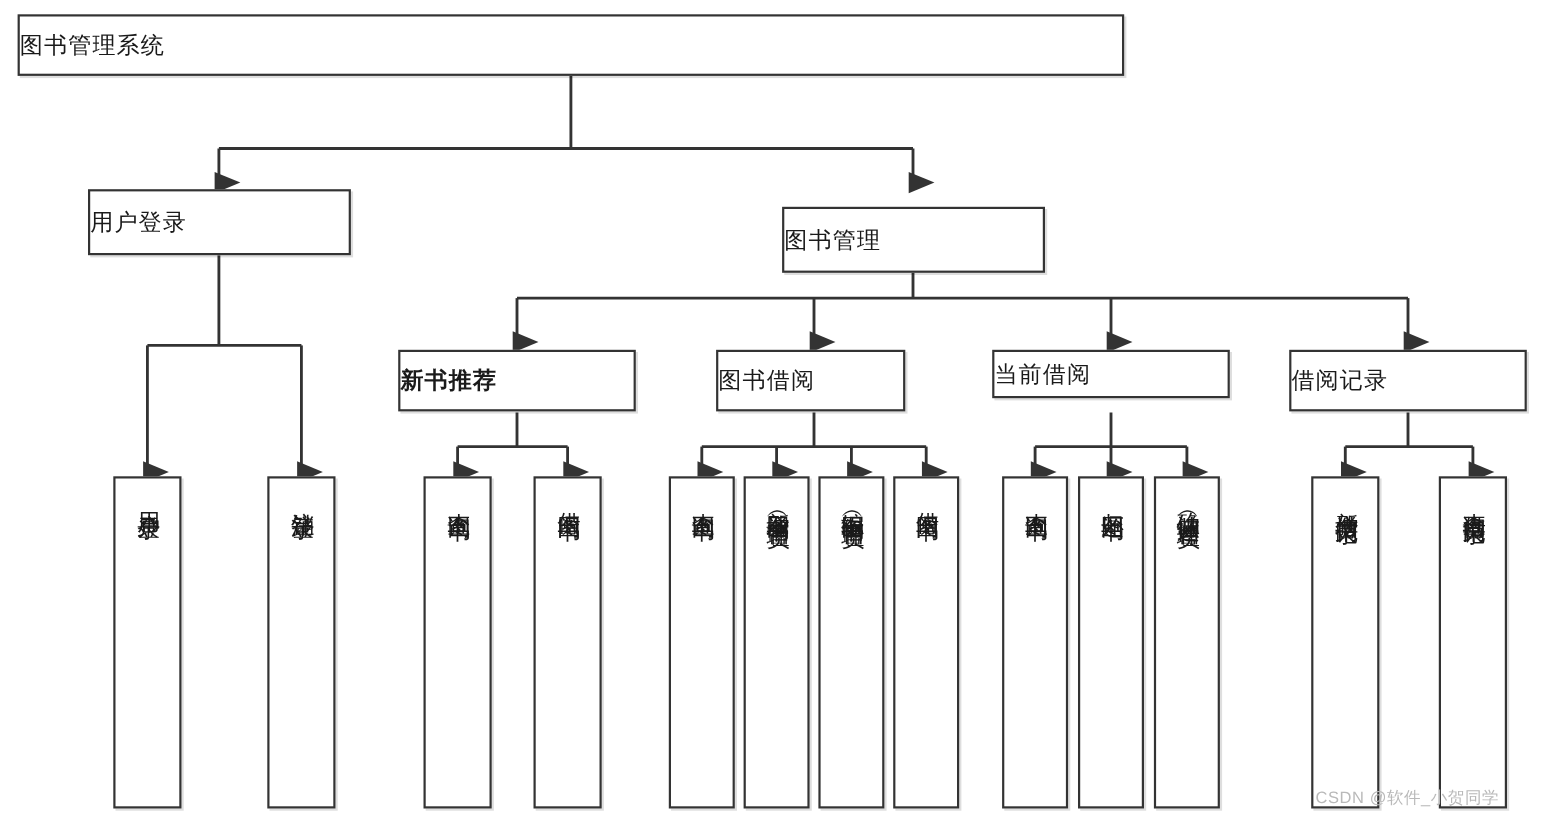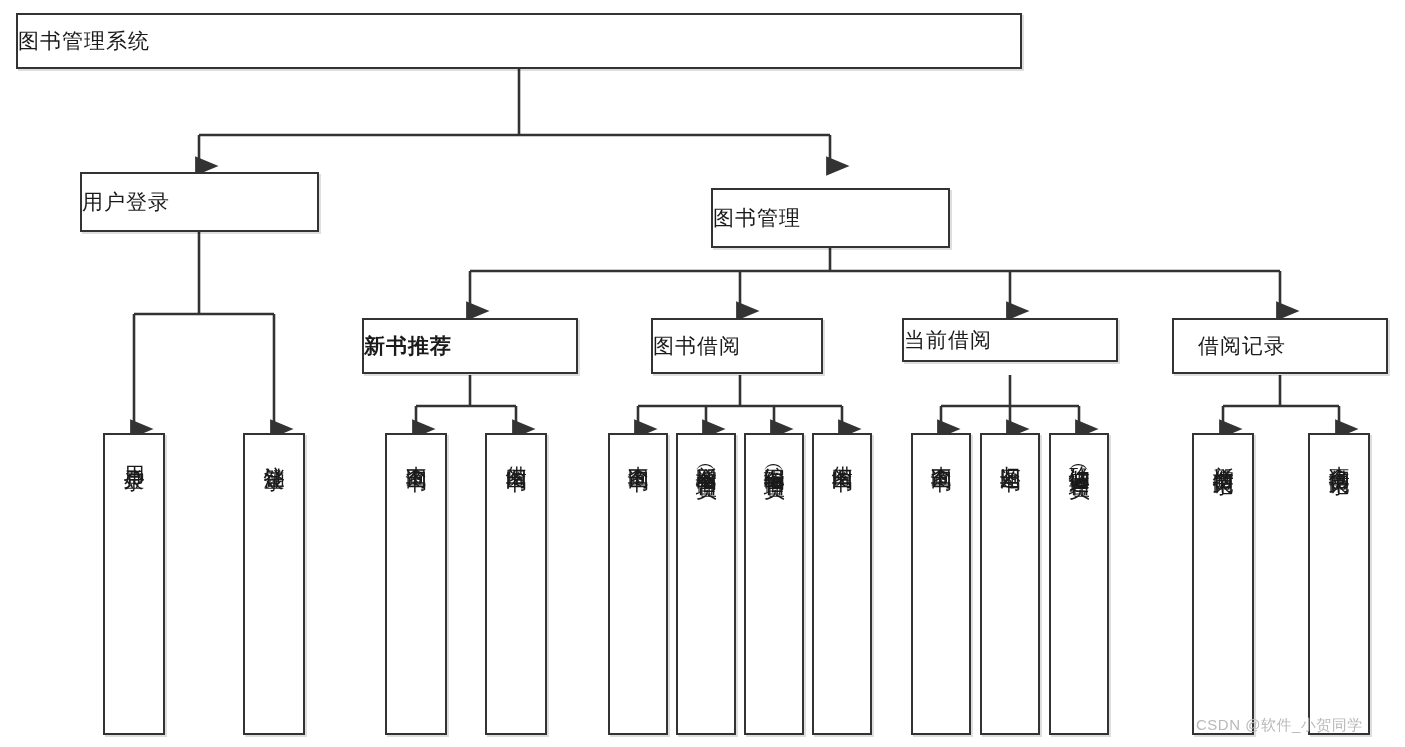--- a/index.html
+++ b/index.html
@@ -127,21 +127,21 @@
 
   <div class="node horiz" style="left:362px; top:318px; width:216px; height:56px;font-weight:bold;">
     <span>新书推荐</span>
   </div>
   <div class="node horiz" style="left:632px; top:318px; width:172px; height:56px;margin-left:19px;">
     <span>图书借阅</span>
   </div>
   <div class="node horiz" style="left:902px; top:318px; width:216px; height:44px;">
     <span>当前借阅</span>
   </div>
-  <div class="node horiz" style="left:1172px; top:318px; width:216px; height:56px;padding-left:24px;">
+  <div class="node horiz" style="left:1172px; top:318px; width:216px; height:56px;">
     <span>借阅记录</span>
   </div>
 
   <div class="node vert" style="left:103px; top:433px; width:62px; height:302px;">
     <span class="vtext">用户登录</span>
   </div>
   <div class="node vert" style="left:243px; top:433px; width:62px; height:302px;">
     <span class="vtext">注销登录</span>
   </div>
 

